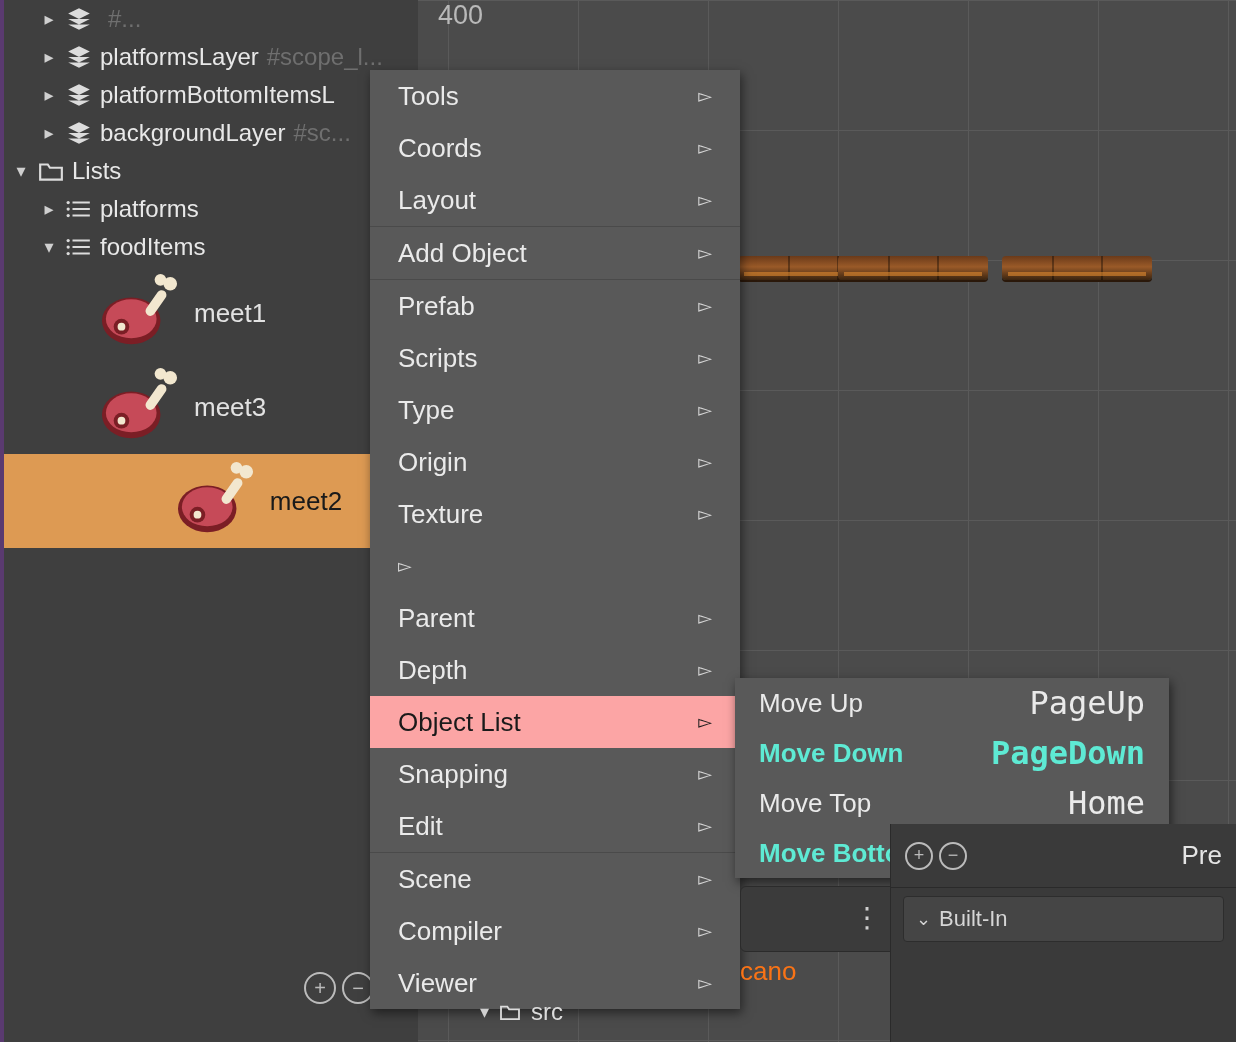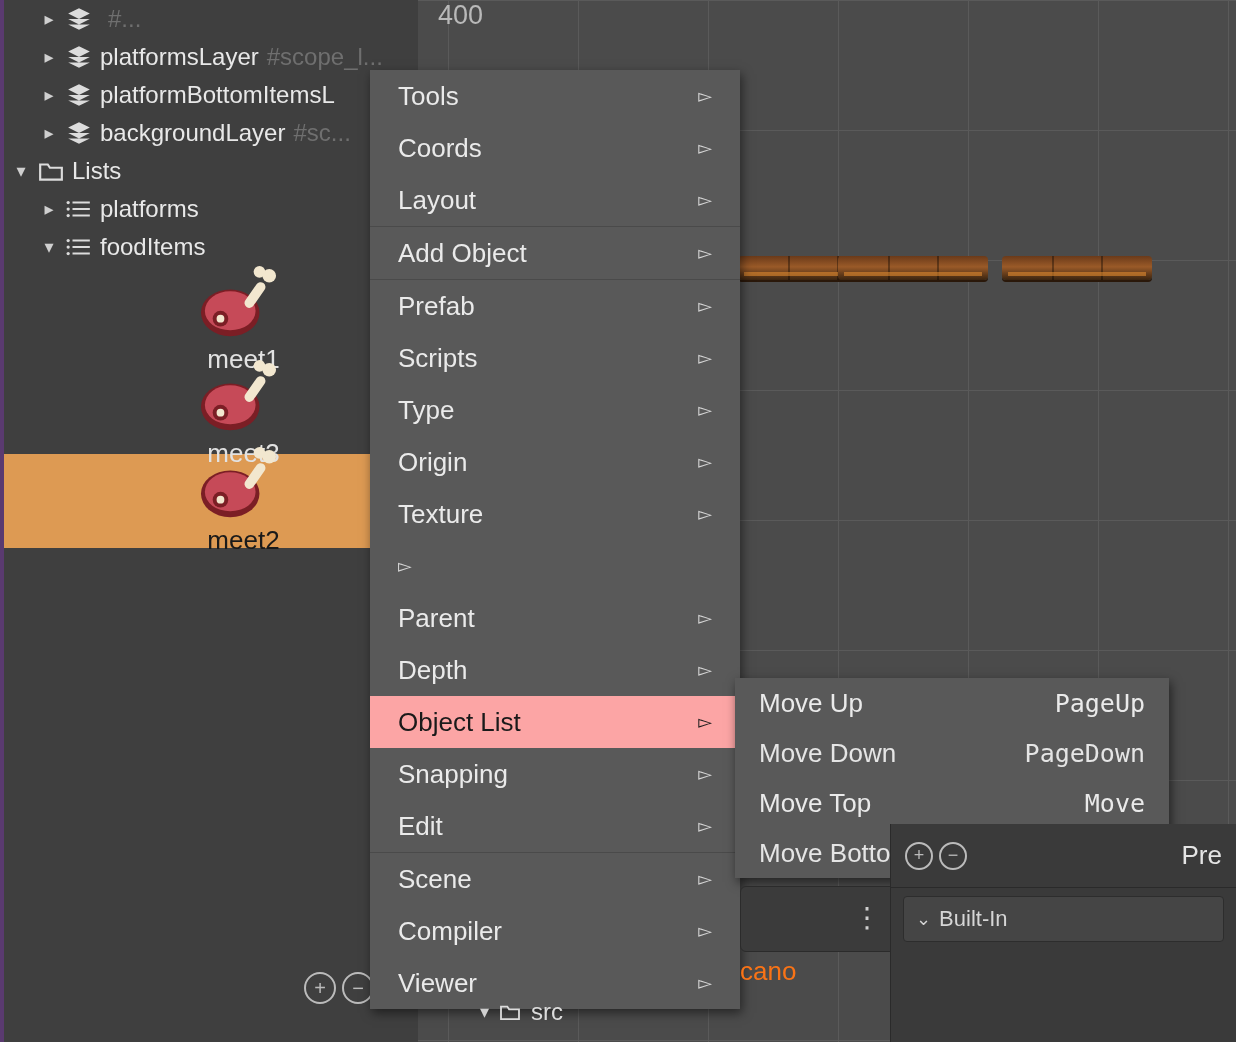--- a/index.html
+++ b/index.html
@@ -36,22 +36,21 @@
 }
 
 .ic-layer { width: 26px; height: 26px; margin: 0 8px; flex: none; }
 .ic-folder { width: 26px; height: 22px; margin: 0 8px; flex: none; }
 .ic-list { width: 26px; height: 22px; margin: 0 8px; flex: none; }
 
 .lists-title { font-weight: 400; }
 
 .food-row {
   height: 94px; display: flex; align-items: center;
-  padding-left: 55px;
-  flex-direction: column;
+  padding-left: 92px;
 }
 .food-row.selected { background: #dd9a53; justify-content: center; }
 .food-row .food-svg { width: 88px; height: 78px; flex: none; }
 .food-row .food-label { color: #e2e2e2; font-size: 26px; margin-left: 10px; }
 .food-row.selected .food-label { color: #1a1a1a; }
 
 
 .zoom-group {
   position: absolute; left: 300px; top: 972px; display: flex; gap: 6px;
 }
@@ -102,22 +101,22 @@
 
 
 .sub-menu {
   position: absolute; left: 735px; top: 678px; width: 434px;
   background: #595959; box-shadow: 2px 4px 10px rgba(0,0,0,0.55);
 }
 .sub-item {
   display: flex; align-items: center; justify-content: space-between;
   height: 50px; padding: 14px 24px; font-size: 26px; color: #eaeaea;
 }
-.sub-item.disabled { color: #e5e5e5; }
-.sub-item .kbd { font-family: "Menlo","Consolas",monospace; font-size: 25px; }
+.sub-item.disabled { color: #5eead4; font-weight: bold; }
+.sub-item .kbd { font-family: "Menlo","Consolas",monospace; font-size: 32px; }
 
 
 .bottom-frag1 {
   position: absolute; left: 740px; top: 886px; right: 340px; height: 66px;
   background: #3b3b3b; border: 1px solid #2b2b2b; border-radius: 6px;
 }
 .bottom-frag1 .vdots { position: absolute; right: 14px; top: 14px; color: #cfcfcf; font-size: 28px; }
 .bottom-text {
   position: absolute; left: 740px; top: 956px; color: #f97316; font-size: 26px;
 }
@@ -355,21 +354,21 @@
   <div class="sub-item">
       <span>Move Up</span>
       <span class="kbd">PageUp</span>
     </div>
   <div class="sub-item disabled">
       <span>Move Down</span>
       <span class="kbd">PageDown</span>
     </div>
   <div class="sub-item">
       <span>Move Top</span>
-      <span class="kbd">Move</span>
+      <span class="kbd">Home</span>
     </div>
   <div class="sub-item disabled">
       <span>Move Bottom</span>
       <span class="kbd">End</span>
     </div>
 </div>
 
 <div class="bottom-frag1">
   <span class="vdots">⋮</span>
 </div>

